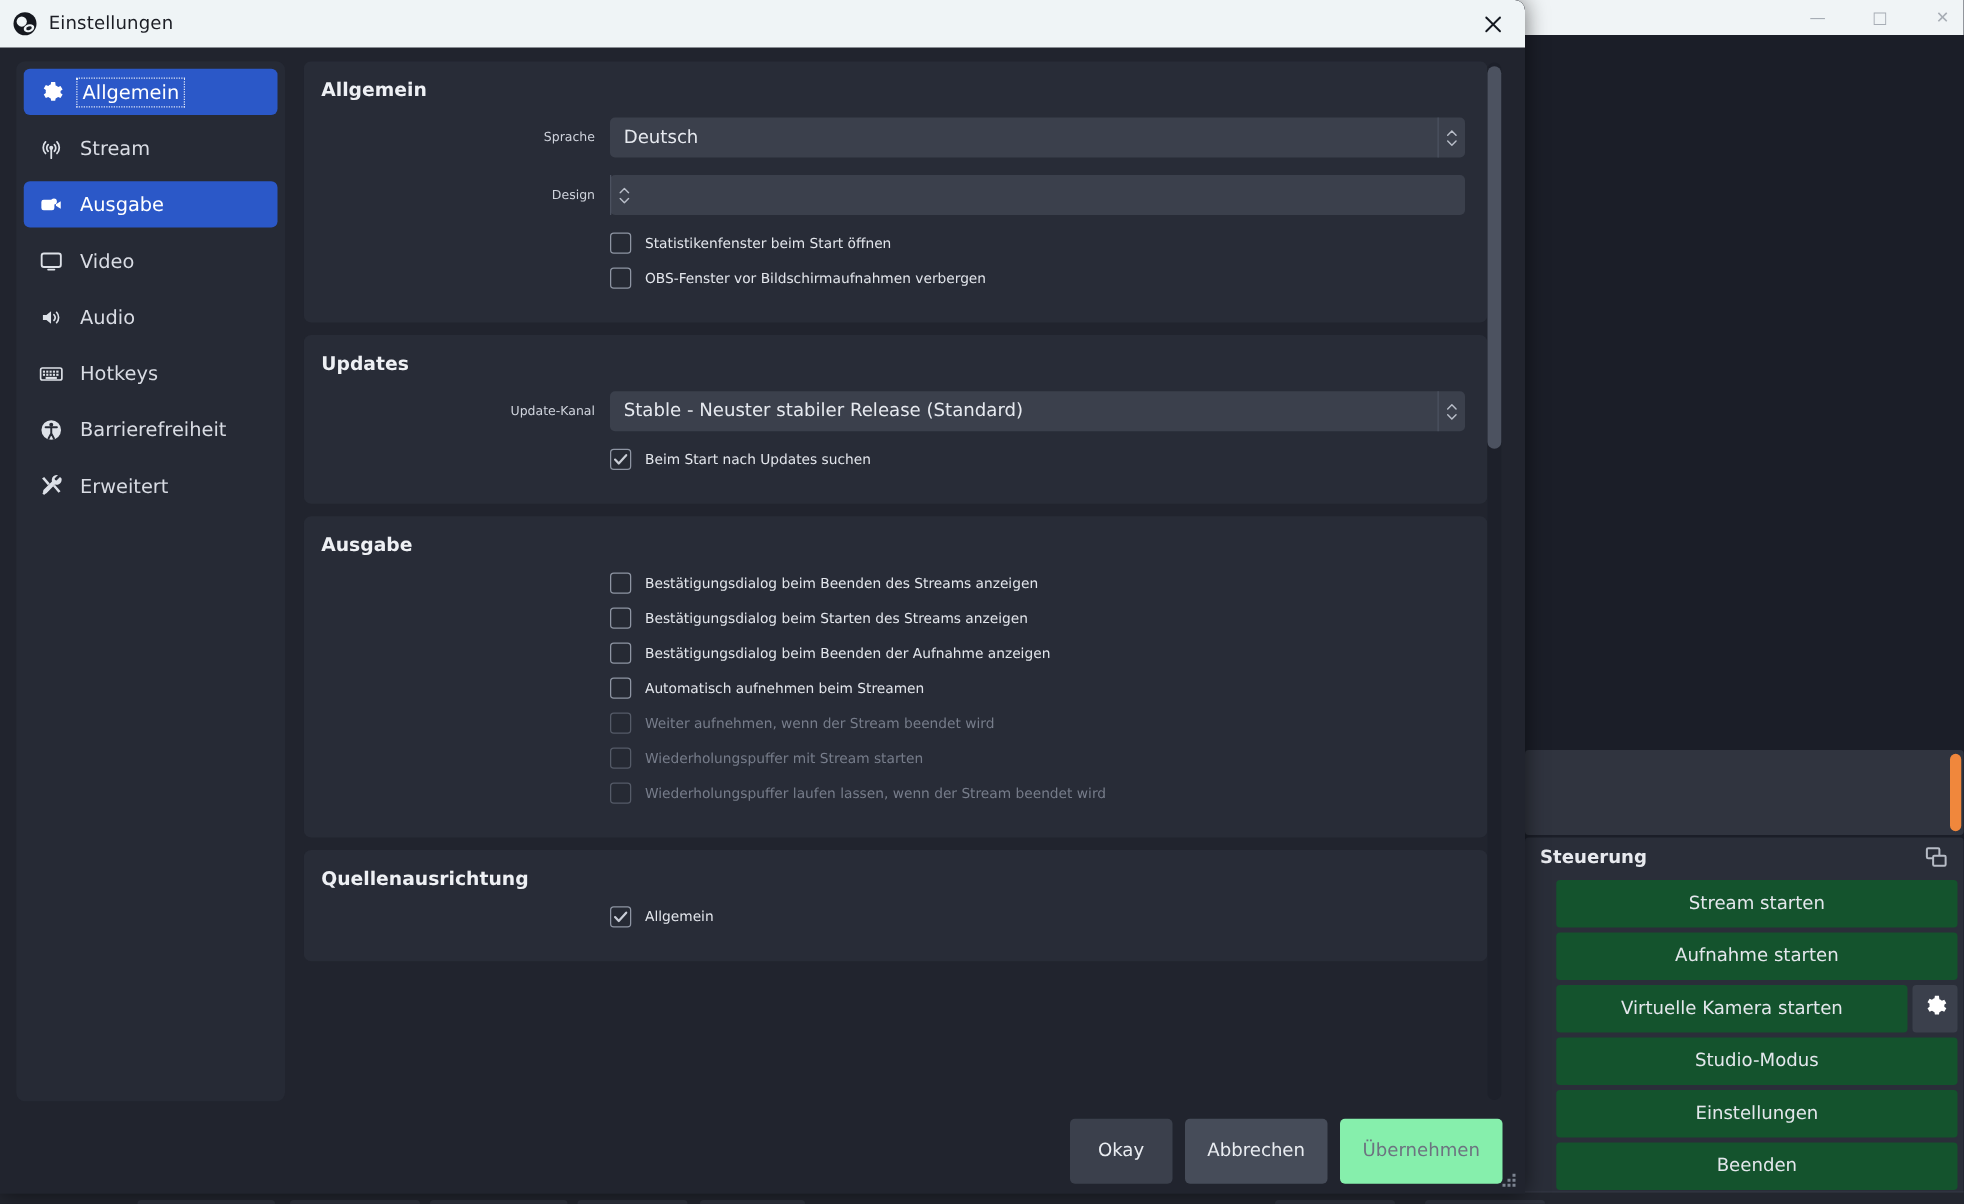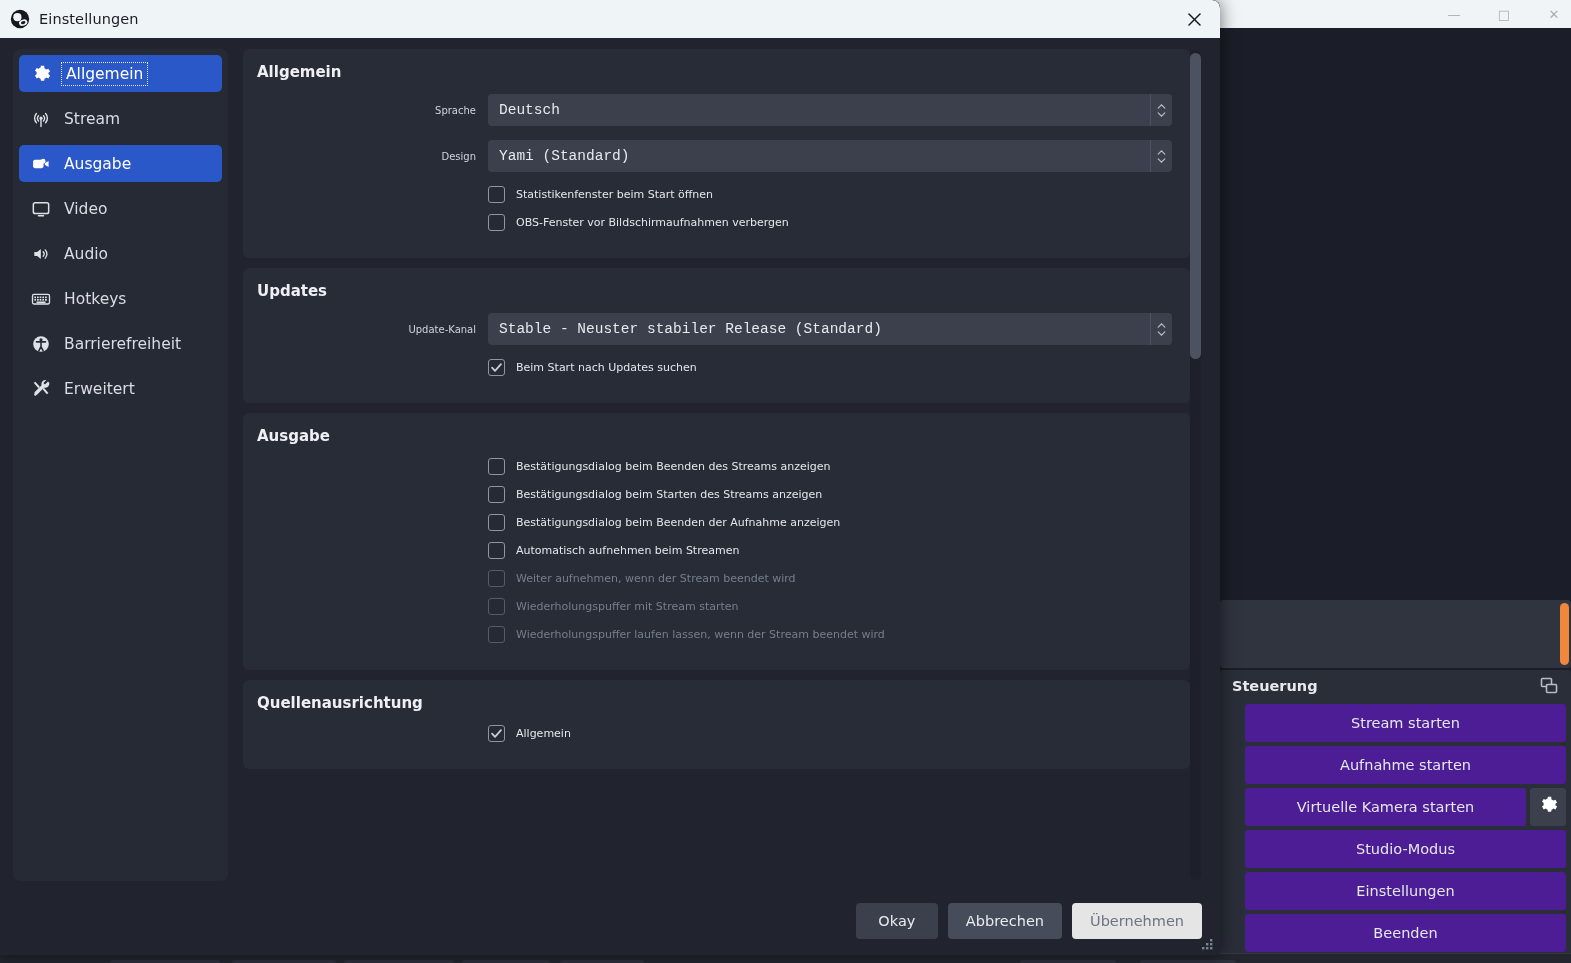--- a/index.html
+++ b/index.html
@@ -46,21 +46,21 @@
   }
   #steuerung-head .ttl {
     font-size: 14.5px; font-weight: bold; color: #e8eaef; flex: 1;
   }
   #steuerung-head .undock { width: 20px; height: 20px; opacity: .85; }
   #steuerung-list {
     position: absolute; left: 5px; top: 34px; right: 5px;
     display: flex; flex-direction: column; gap: 4px;
   }
   .ctl-btn {
-    height: 38px; background: #4c1d95; border: none; border-radius: 3px;
+    height: 38px; background: #14532d; border: none; border-radius: 3px;
     color: #e4e7ec; font-size: 14.5px; font-family: inherit;
     display: flex; align-items: center; justify-content: center; cursor: pointer; margin-left: 20px;
   }
   .ctl-row { display: flex; gap: 4px; }
   .ctl-row .ctl-btn { flex: 1; }
   .ctl-gear {
     width: 36px; background: #3b404c; border-radius: 3px;
     display: flex; align-items: center; justify-content: center; cursor: pointer;
   }
 
@@ -135,21 +135,21 @@
   .frow .flabel {
     width: 231px; text-align: right; padding-right: 12px;
     font-size: 10px; color: #cfd3dc; flex: none;
   }
   .combo {
     flex: 1; height: 32px; background: #3b404c; border-radius: 4px;
     display: flex; align-items: center; position: relative;
   }
   .combo .cval {
     padding-left: 11px; font-size: 14.5px; color: #e6e9ef;
-    flex: 1; white-space: nowrap; overflow: hidden; font-family: Liberation Mono, monospace;
+    flex: 1; white-space: nowrap; overflow: hidden;
   }
   .combo .carrows {
     width: 22px; height: 100%; border-left: 1px solid #4c5260;
     display: flex; flex-direction: column; align-items: center;
     justify-content: center; gap: 3px; color: #b9bec9;
   }
   .chevu, .chevd { width: 9px; height: 5px; }
 
   .cbrow {
     display: flex; align-items: center; margin-bottom: 11px; padding-left: 231px;
@@ -174,26 +174,26 @@
     background: #4c5260; border-radius: 6px;
   }
 
   
   #dlg-footer {
     position: absolute; left: 0; bottom: 0; width: 1220px; height: 68px;
     display: flex; align-items: center; justify-content: flex-end;
     padding-right: 18px; gap: 10px;
   }
   .dbtn {
-    height: 36px; min-width: 82px; padding: 0 18px; border: none; border-radius: 4px;
+    height: 52px; min-width: 82px; padding: 0 18px; border: none; border-radius: 4px;
     background: #3b404c; color: #e9ecf1; font-size: 14.5px;
     font-family: inherit; cursor: pointer;
   }
   .dbtn.sec { background: #464c59; }
-  .dbtn.dis { background: #e5e5e5; color: #6d7380; cursor: default; }
+  .dbtn.dis { background: #86efac; color: #6d7380; cursor: default; }
   #resize-grip {
     position: absolute; right: 6px; bottom: 5px; width: 14px; height: 14px;
   }
 </style>
 </head>
 <body>
 
 <div id="obs-bg">
 
   <div id="obs-titlebar">
@@ -381,21 +381,20 @@
               </svg>
               <svg class="chevd" viewBox="0 0 10 6" fill="none" stroke="currentColor" stroke-width="1.4" stroke-linecap="round">
                 <path d="M1 1l4 4 4-4"></path>
               </svg>
             </div>
           </div>
         </div>
         <div class="frow">
           <div class="flabel">Design</div>
           <div class="combo">
-            <div class="cval">Yami (Standard)</div>
             <div class="carrows">
               <svg class="chevu" viewBox="0 0 10 6" fill="none" stroke="currentColor" stroke-width="1.4" stroke-linecap="round">
                 <path d="M1 5L5 1l4 4"></path>
               </svg>
               <svg class="chevd" viewBox="0 0 10 6" fill="none" stroke="currentColor" stroke-width="1.4" stroke-linecap="round">
                 <path d="M1 1l4 4 4-4"></path>
               </svg>
             </div>
           </div>
         </div>

